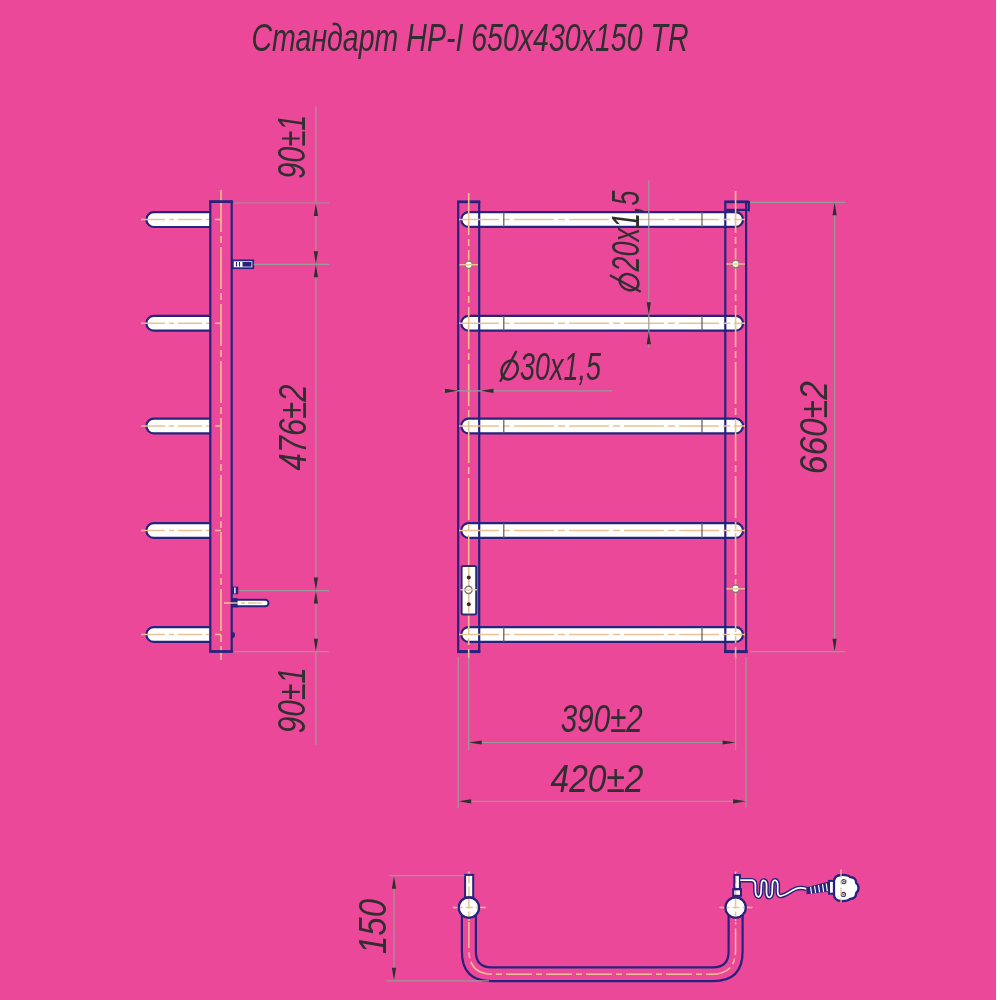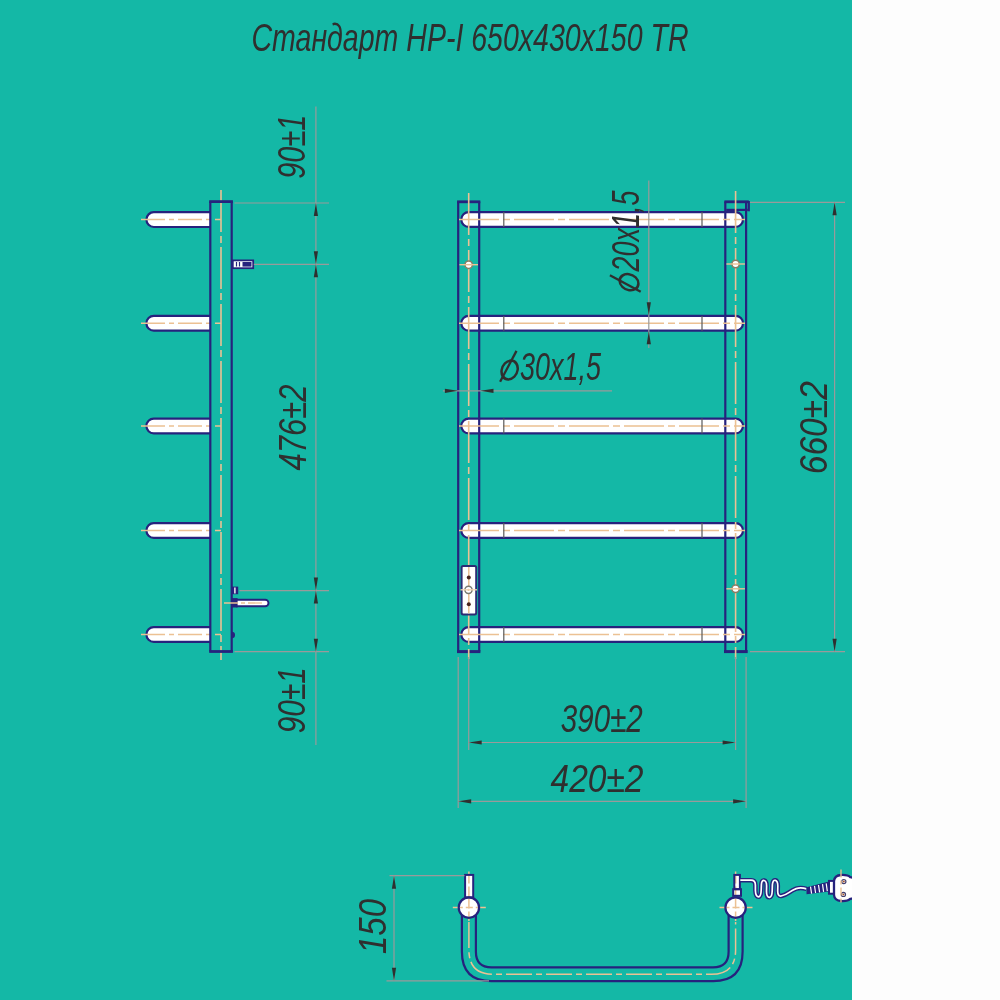--- a/index.html
+++ b/index.html
@@ -1,16 +1,16 @@
 <!DOCTYPE html>
 <html><head>
 <meta charset="utf-8">
 <style>
   html,body{margin:0;padding:0;background:#fdfdfd;}
-  .page{width:852px;height:1000px;position:relative;background:#14b8a6;overflow:hidden;}
+  .page{width:996px;height:1000px;position:relative;background:#ec4899;overflow:hidden;}
   svg{position:absolute;left:0;top:0;}
   text{font-family:"Liberation Sans",sans-serif;font-style:italic;fill:#2f2f2f;}
 </style>
 </head>
 <body>
 <div class="page">
 <svg width="1000" height="1000" viewBox="0 0 1000 1000">
 <defs>
 </defs>
 

